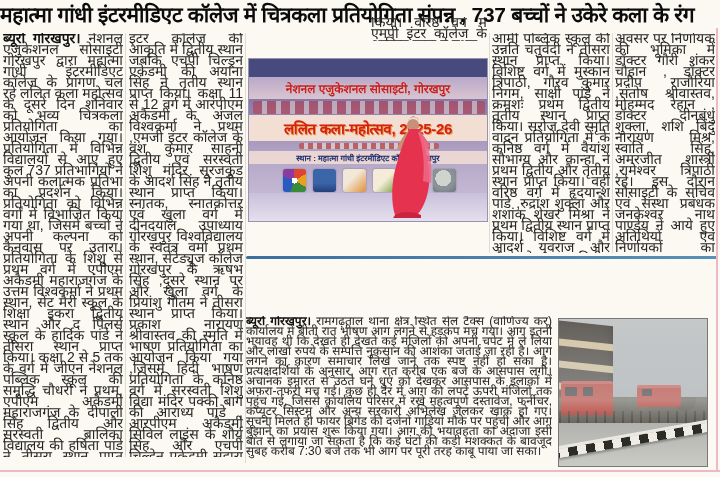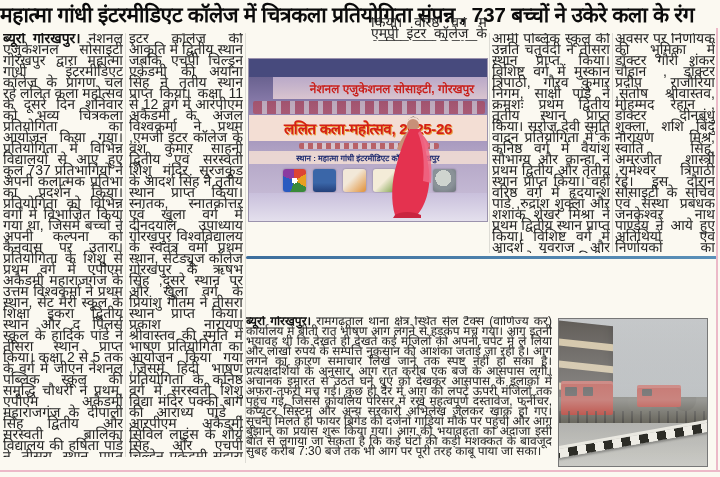--- a/index.html
+++ b/index.html
@@ -11,21 +11,21 @@
   
   .col{position:absolute;font-size:14px;line-height:11px;text-align:justify;color:#242424;overflow:hidden;}
   .byline{font-weight:bold;color:#111;}
   .vrule{position:absolute;width:1px;background:rgba(70,70,70,0.16);}
   
   .photo1{position:absolute;left:248px;top:58px;width:240px;height:164px;overflow:hidden;
           background:linear-gradient(180deg,#55517e 0%,#8d7fae 30%,#b4a6c6 60%,#cfc6de 100%);
           border:1px solid #9b93ad;box-sizing:border-box;}
   .p1-band1{position:absolute;left:0;top:0;width:100%;height:18px;background:#474a7d;}
   .p1-band2{position:absolute;left:0;top:18px;width:100%;height:22px;background:linear-gradient(180deg,#b9a9c8,#d9c4cf);
-            display:flex;align-items:center;justify-content:center;margin-left:24px;}
+            display:flex;align-items:center;justify-content:center;}
   .p1-org{font-weight:bold;font-size:12px;color:#c6201d;white-space:nowrap;text-shadow:0 0 1px rgba(255,255,255,.5);}
   .p1-band3{position:absolute;left:4px;top:42px;width:232px;height:13px;
             background:repeating-linear-gradient(90deg,rgba(200,30,30,.75) 0 9px,rgba(240,215,205,.9) 9px 14px);
             opacity:.55;border-radius:2px;}
   .p1-band4{position:absolute;left:0;top:56px;width:100%;height:26px;background:#f3ded4;
             display:flex;align-items:center;justify-content:center;}
   .p1-title{font-weight:bold;font-size:15px;color:#d42015;white-space:nowrap;
             text-shadow:1px 1px 0 #e89b3c;letter-spacing:-0.3px;}
   .p1-band5{position:absolute;left:50px;top:84px;width:140px;height:6px;
             background:repeating-linear-gradient(90deg,#c0392b 0 5px,#f0dcd2 5px 9px);opacity:.6;border-radius:2px;}

